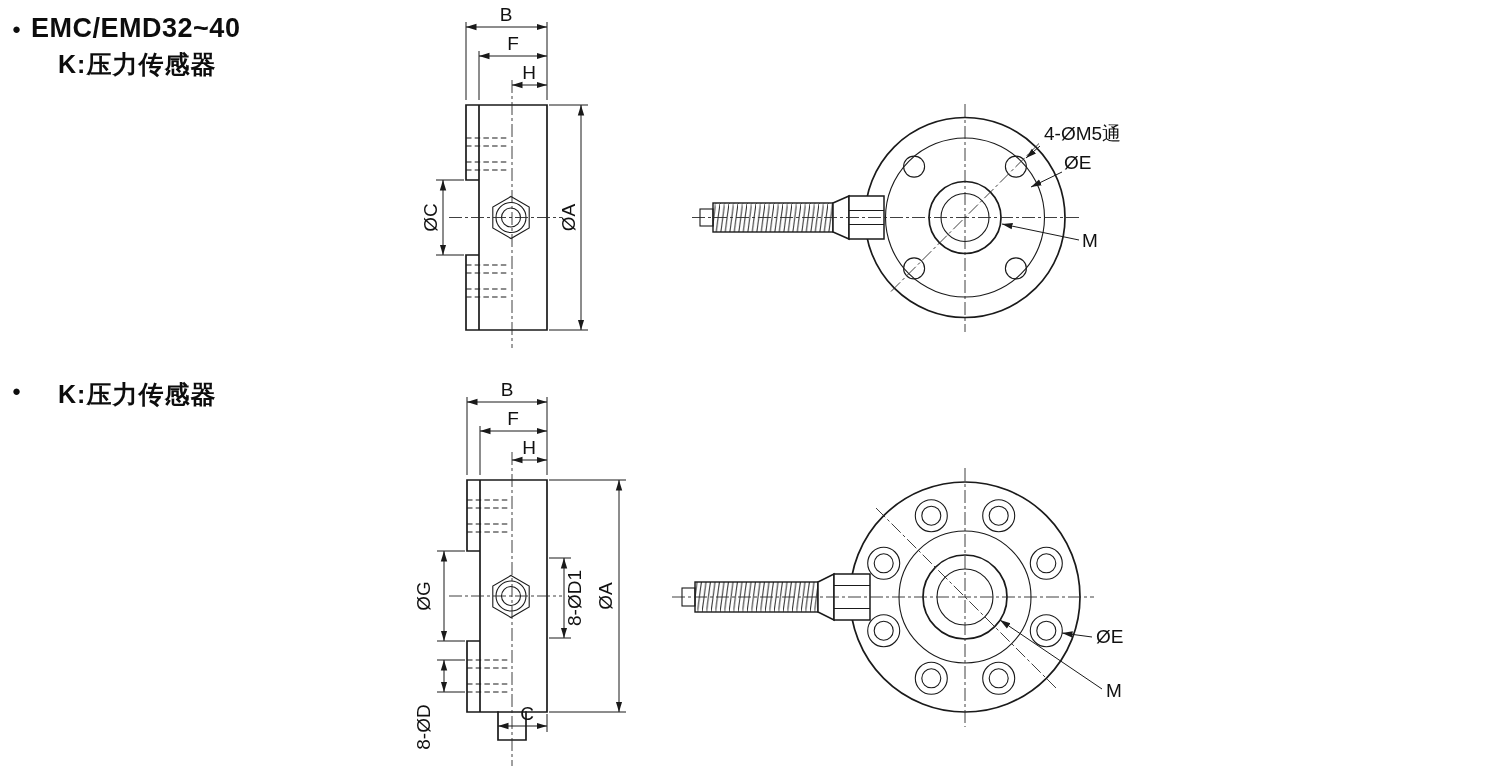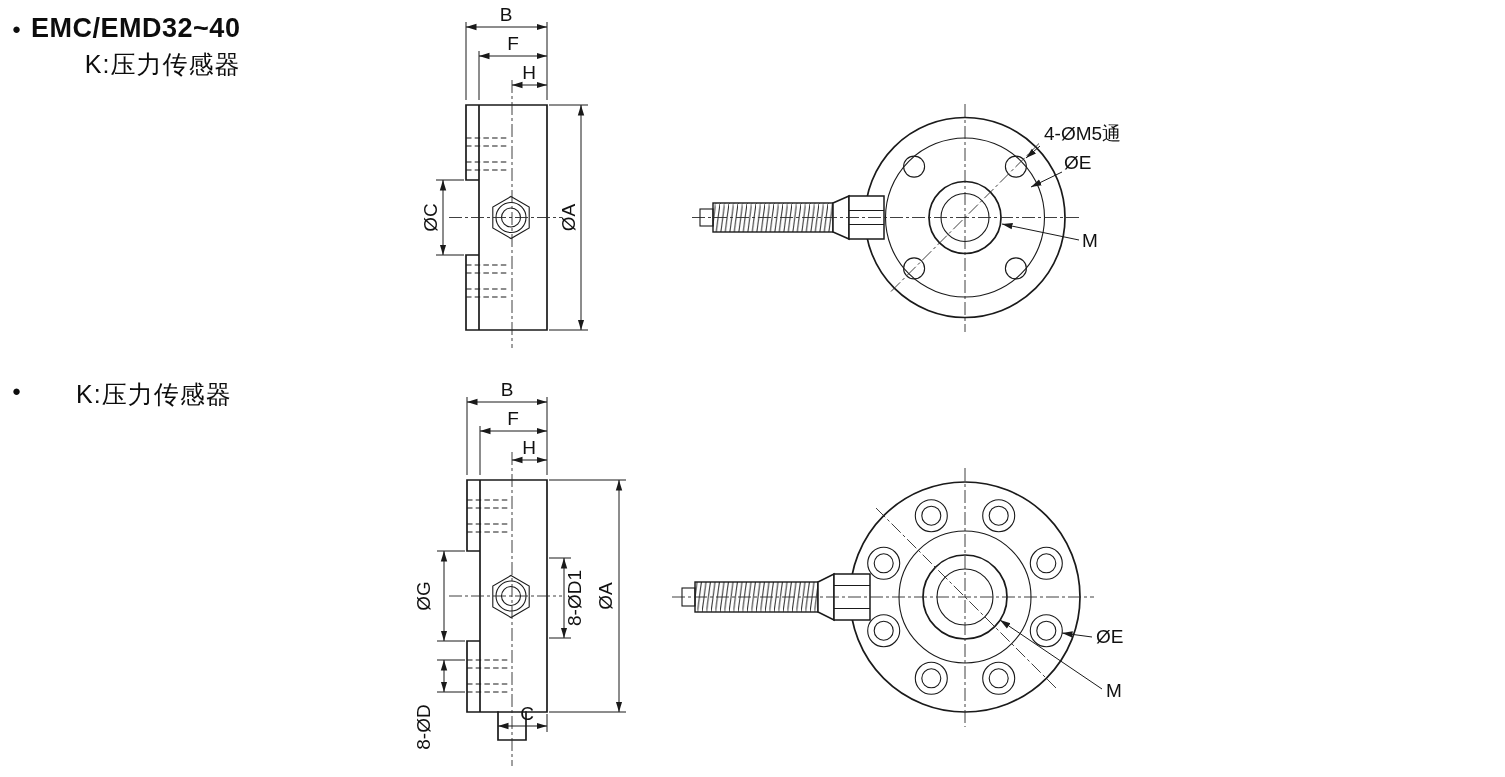--- a/index.html
+++ b/index.html
@@ -8,21 +8,21 @@
     background:#ffffff;
     font-family:"Liberation Sans",sans-serif;
     overflow:hidden;
   }
   .section-heading{
     position:absolute;left:12px;display:flex;align-items:flex-start;gap:10px;
     color:#0d0d0d;
   }
   .bullet{font-size:15px;line-height:27px;margin-top:3px;}
   .title{font-weight:700;font-size:27px;line-height:32px;letter-spacing:0.5px;}
-  .subtitle{font-weight:400;font-size:25px;line-height:32px;margin-left:45px;margin-top:4px;letter-spacing:1px;text-align:right;}
+  .subtitle{font-weight:700;font-size:25px;line-height:32px;margin-left:27px;margin-top:4px;letter-spacing:1px;}
   svg{position:absolute;left:0;top:0;}
   
   .ol{fill:none;stroke:#1a1a1a;stroke-width:1.7;stroke-linecap:square;}
   .tl{fill:none;stroke:#1a1a1a;stroke-width:1.1;}
   .hid{fill:none;stroke:#1a1a1a;stroke-width:1.1;stroke-dasharray:5.5 3.2;}
   .cl{fill:none;stroke:#2a2a2a;stroke-width:0.9;stroke-dasharray:13 3 3 3;}
   .dim{fill:none;stroke:#1a1a1a;stroke-width:1;}
   .wfill{fill:#ffffff;stroke:#1a1a1a;stroke-width:1.5;}
   .dimtxt{font-family:"Liberation Sans",sans-serif;font-size:19px;fill:#111111;}
 </style>

